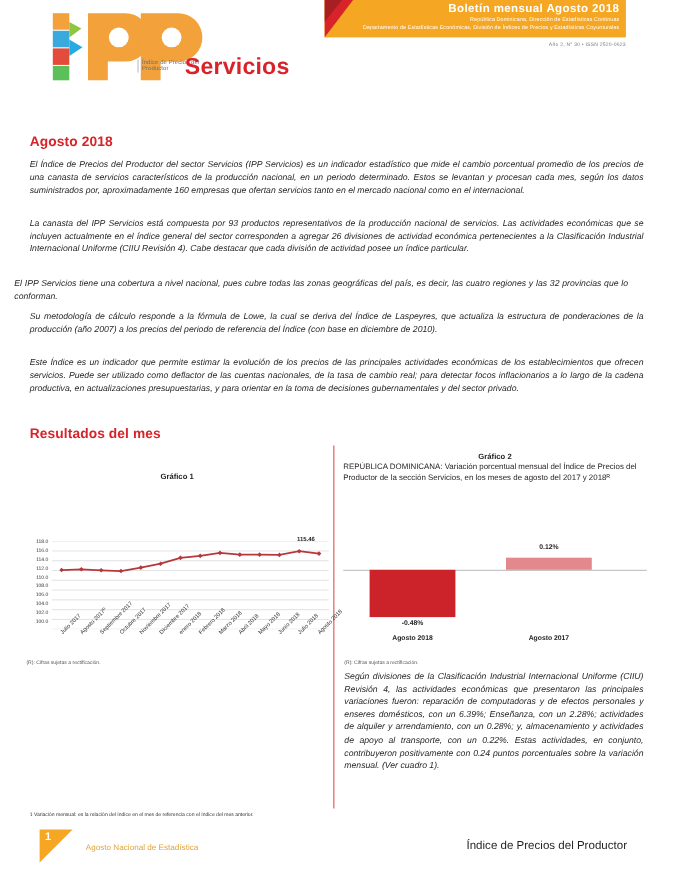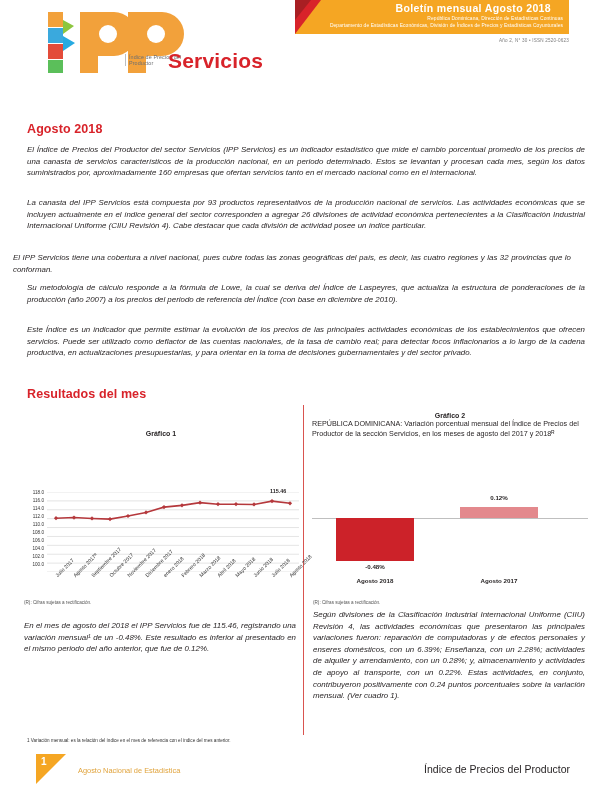--- a/index.html
+++ b/index.html
@@ -20,21 +20,21 @@
   .logo-svg{display:block;}
   .logo-tag{position:absolute;left:83px;top:46px;width:62px;line-height:6.2px;
       font-size:5.4px;color:#6d6e71;letter-spacing:.1px;border-left:1px solid #bcbec0;padding-left:3px;}
   .servicios{position:absolute;left:168px;top:49px;font-size:21px;font-weight:bold;color:#d8232a;letter-spacing:.2px;}
 
   .banner{position:absolute;left:295px;top:0;width:274px;height:34px;background:#f5a623;overflow:hidden;}
   .banner .corner1{position:absolute;left:0;top:0;width:0;height:0;
       border-left:26px solid #d8232a;border-bottom:34px solid transparent;}
   .banner .corner2{position:absolute;left:0;top:0;width:0;height:0;
       border-left:16px solid #a81f23;border-bottom:20px solid transparent;}
-  .banner-title{position:absolute;right:18px;top:2px;font-size:10.5px;font-weight:bold;color:#ffffff;letter-spacing:.35px;}
+  .banner-title{position:absolute;right:6px;top:2px;font-size:10.5px;font-weight:bold;color:#ffffff;letter-spacing:.35px;}
   .banner-sub1{position:absolute;right:6px;top:16px;font-size:4.9px;color:#ffffff;letter-spacing:.1px;}
   .banner-sub2{position:absolute;right:6px;top:23px;font-size:4.9px;color:#ffffff;letter-spacing:.1px;}
   .issn{position:absolute;right:43px;top:38px;font-size:4.6px;color:#7d7d7d;letter-spacing:.2px;}
 
   
   .h-red{position:absolute;font-size:12.5px;font-weight:bold;color:#d8232a;letter-spacing:.1px;}
   .para{position:absolute;font-size:7.9px;line-height:11.6px;text-align:justify;color:#231f20;font-style:italic;}
 
   
   .chartbox{position:absolute;}
@@ -196,21 +196,20 @@
     <div class="bar-lbl" style="left:24px;top:93px;width:78px;">-0.48%</div>
     <div class="bar-cat" style="left:24px;top:107px;width:78px;">Agosto 2018</div>
 
     <div class="bar" id="bar-1" style="left:148px;top:37px;width:78px;height:11px;background:#e3898d;"></div>
     <div class="bar-lbl" style="left:148px;top:24px;width:78px;">0.12%</div>
     <div class="bar-cat" style="left:148px;top:107px;width:78px;">Agosto 2017</div>
   </div>
 
   <div class="fnote" style="left:313px;top:600px;">(R): Cifras sujetas a rectificación.</div>
 
-  <div class="para" style="left:24px;top:620px;width:272px;">En el mes de agosto del 2018 el IPP Servicios fue de 115.46, registrando una variación mensual¹ de un -0.48%. Este resultado es inferior al presentado en el mismo periodo del año anterior, que fue de 0.12%.</div>
   <div class="para" style="left:313px;top:609px;width:272px;">Según divisiones de la Clasificación Industrial Internacional Uniforme (CIIU) Revisión 4, las actividades económicas que presentaron las principales variaciones fueron: reparación de computadoras y de efectos personales y enseres domésticos, con un 6.39%; Enseñanza, con un 2.28%; actividades de alquiler y arrendamiento, con un 0.28%; y, almacenamiento y actividades de apoyo al transporte, con un 0.22%. Estas actividades, en conjunto, contribuyeron positivamente con 0.24 puntos porcentuales sobre la variación mensual. (Ver cuadro 1).</div>
 
   <div class="fnote-bottom" style="left:27px;top:738px;">1 Variación mensual: es la relación del índice en el mes de referencia con el índice del mes anterior.</div>
 
   <div class="footer">
     <div class="tri"></div>
     <div class="pagenum">1</div>
     <div class="foot-left">Agosto Nacional de Estadística</div>
     <div class="foot-right">Índice de Precios del Productor</div>
   </div>

